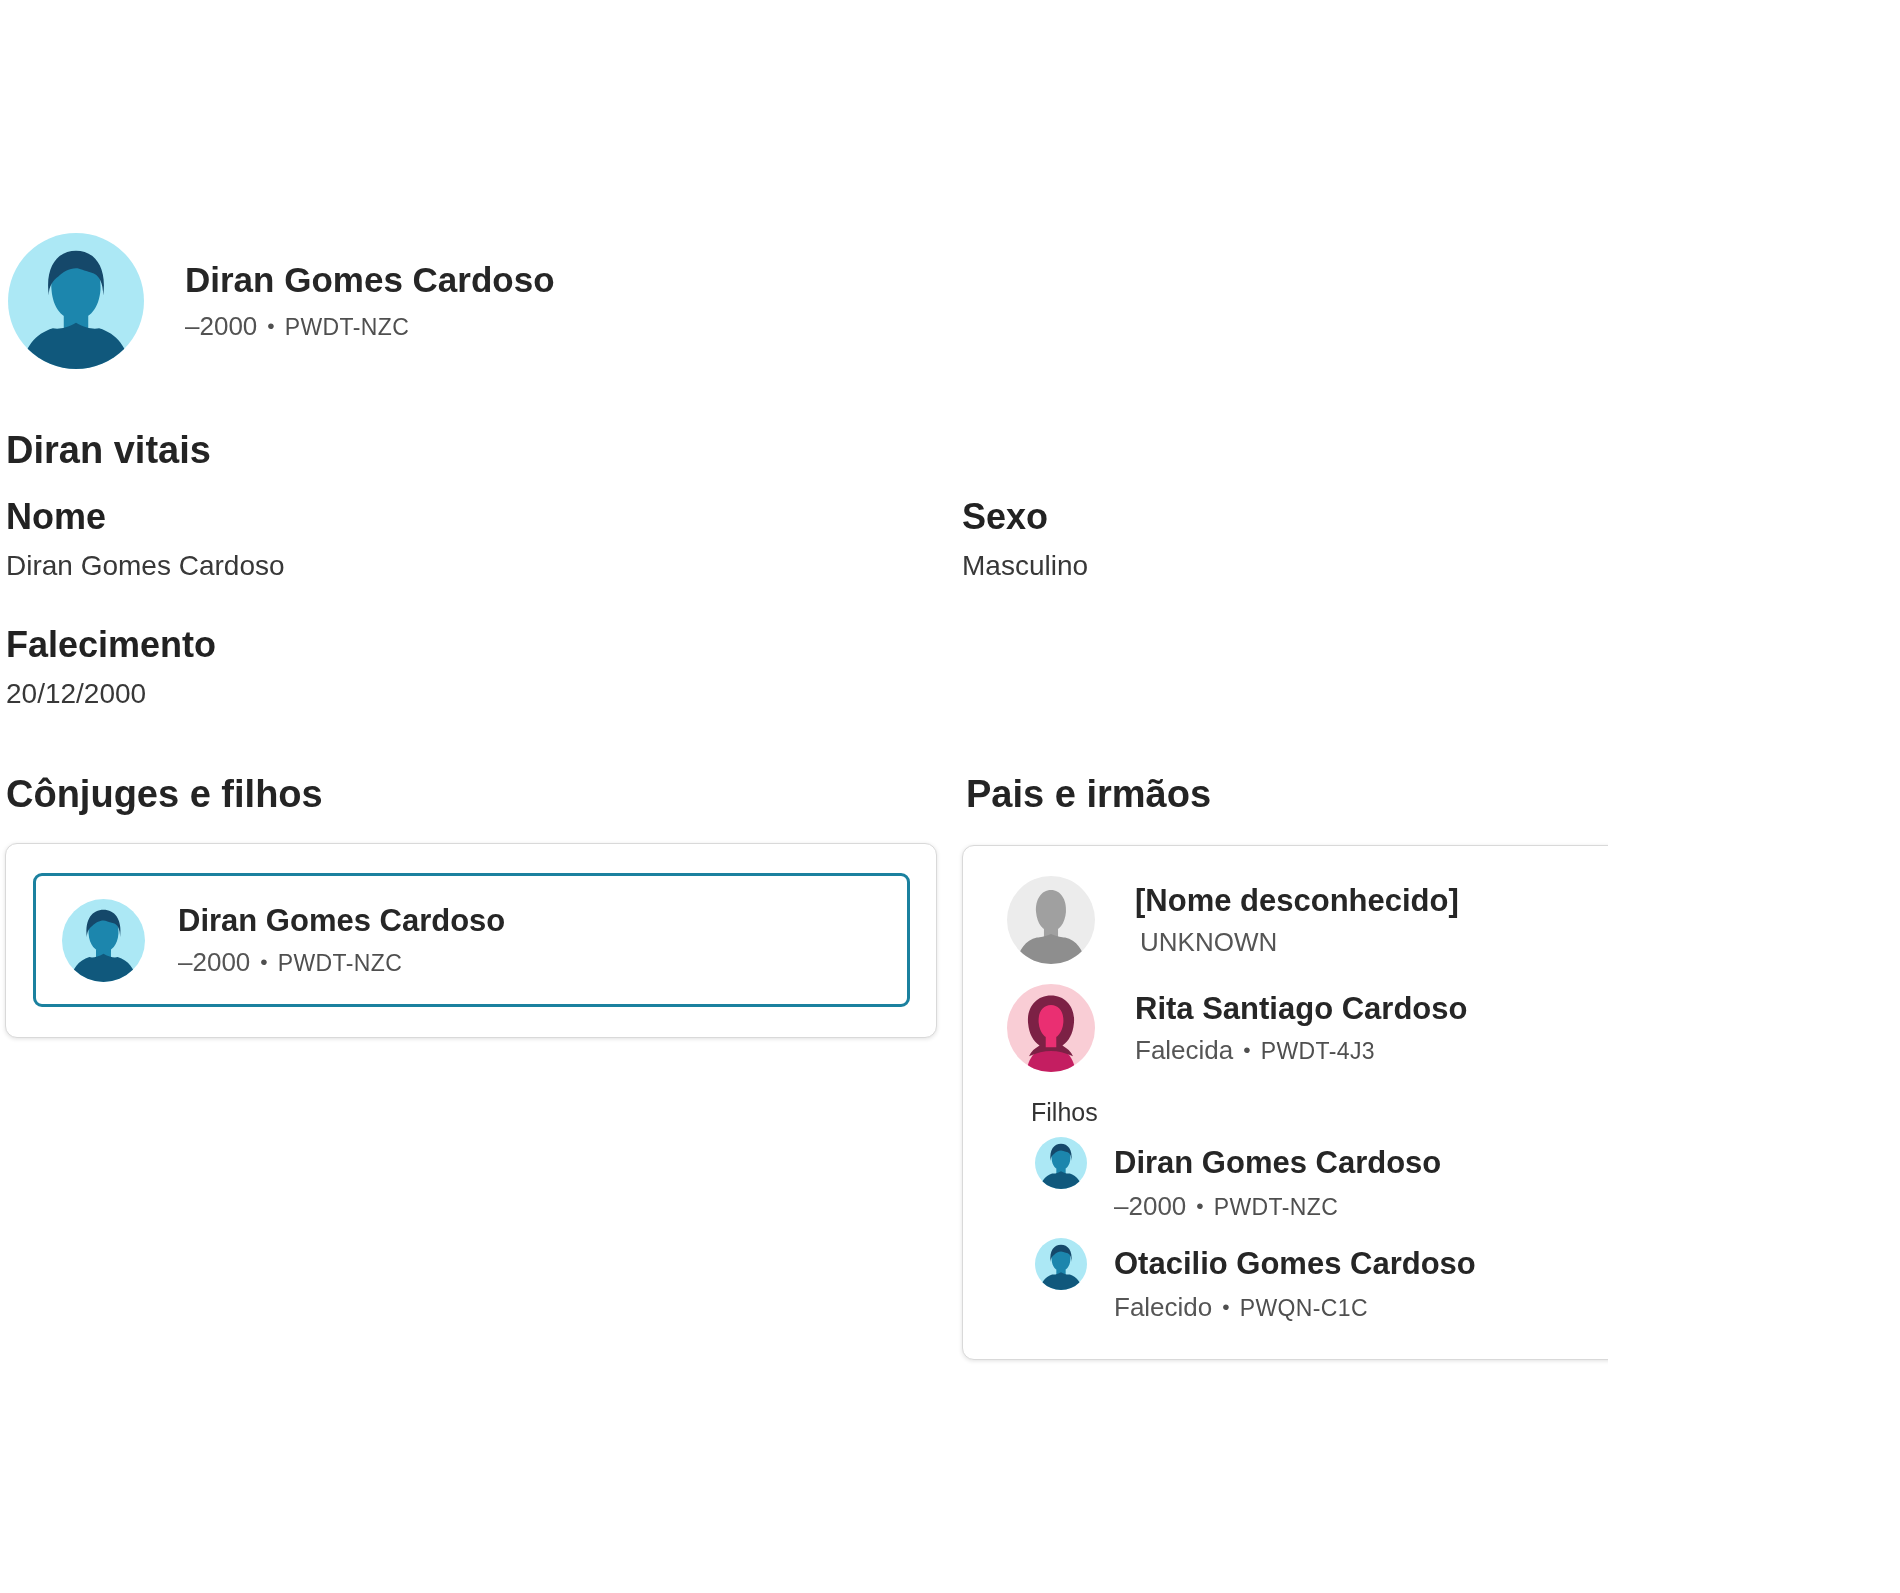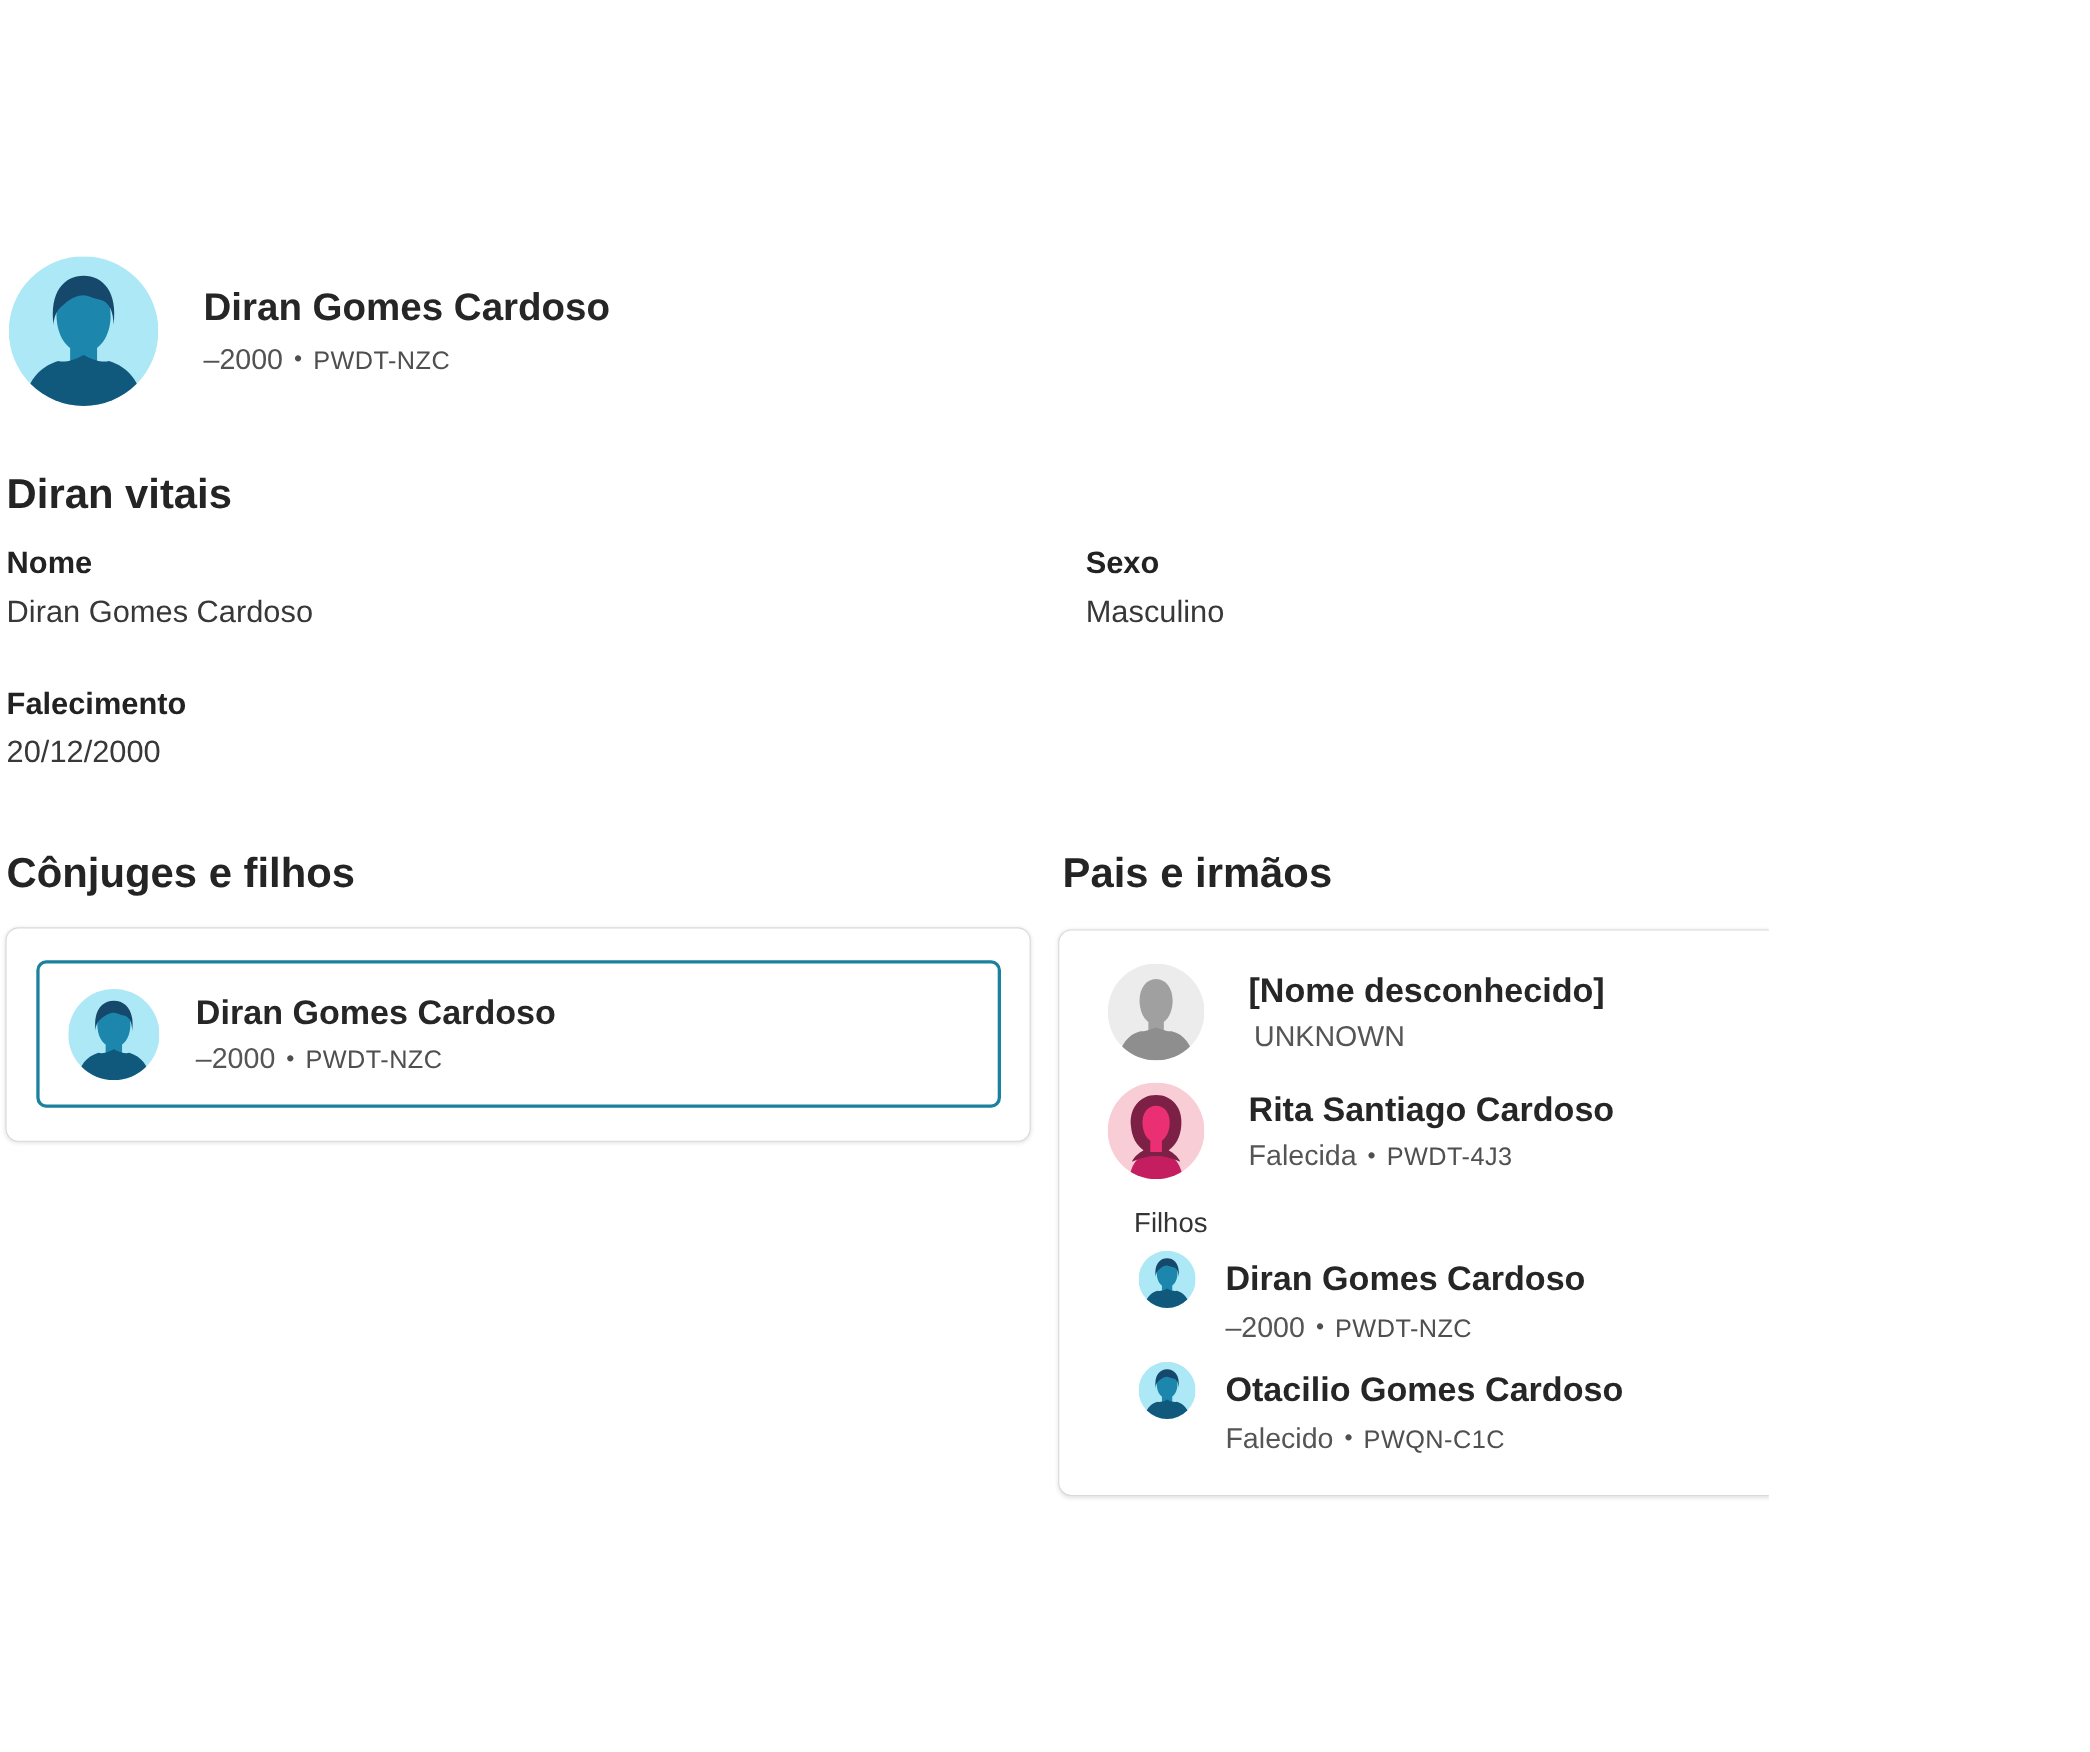--- a/index.html
+++ b/index.html
@@ -19,21 +19,21 @@
   .header-name{font-size:35px;font-weight:bold;color:#262626;line-height:1.15;}
   .header-sub{margin-top:10px;font-size:26px;color:#525252;}
   .pid{font-size:23px;letter-spacing:.4px;color:#4f4f4f;}
   .bullet{display:inline-block;margin:0 10px;font-size:21px;vertical-align:2px;color:#4f4f4f;}
 
   
   .section-title{position:absolute;margin:0;font-size:38px;font-weight:bold;color:#242424;line-height:1.2;}
 
   
   .field{position:absolute;}
-  .field .label{font-size:28px;font-weight:bold;color:#222;}
+  .field .label{font-size:36px;font-weight:bold;color:#222;}
   .field .value{margin-top:12px;font-size:28px;color:#383838;}
 
   
   .card{position:absolute;background:#fff;border:1px solid #d9d9d9;border-radius:12px;
         box-shadow:0 1px 4px rgba(0,0,0,.12);box-sizing:border-box;}
   #spouse-card{left:5px;top:843px;width:932px;height:195px;}
   .selected-person{position:absolute;left:27px;top:29px;width:877px;height:134px;
         border:3px solid #1b819f;border-radius:9px;box-sizing:border-box;background:#fff;
         display:flex;align-items:center;padding-left:26px;gap:33px;cursor:pointer;}
 
@@ -72,21 +72,21 @@
     </div>
   </div>
 
   <h2 class="section-title" style="left:6px;top:428px;">Diran vitais</h2>
 
   <div class="field" style="left:6px;top:496px;">
     <div class="label">Nome</div>
     <div class="value">Diran Gomes Cardoso</div>
   </div>
 
-  <div class="field" style="left:987px;top:496px;">
+  <div class="field" style="left:962px;top:496px;">
     <div class="label">Sexo</div>
     <div class="value">Masculino</div>
   </div>
 
   <div class="field" style="left:6px;top:624px;">
     <div class="label">Falecimento</div>
     <div class="value">20/12/2000</div>
   </div>
 
   <h2 class="section-title" style="left:6px;top:772px;">Cônjuges e filhos</h2>

